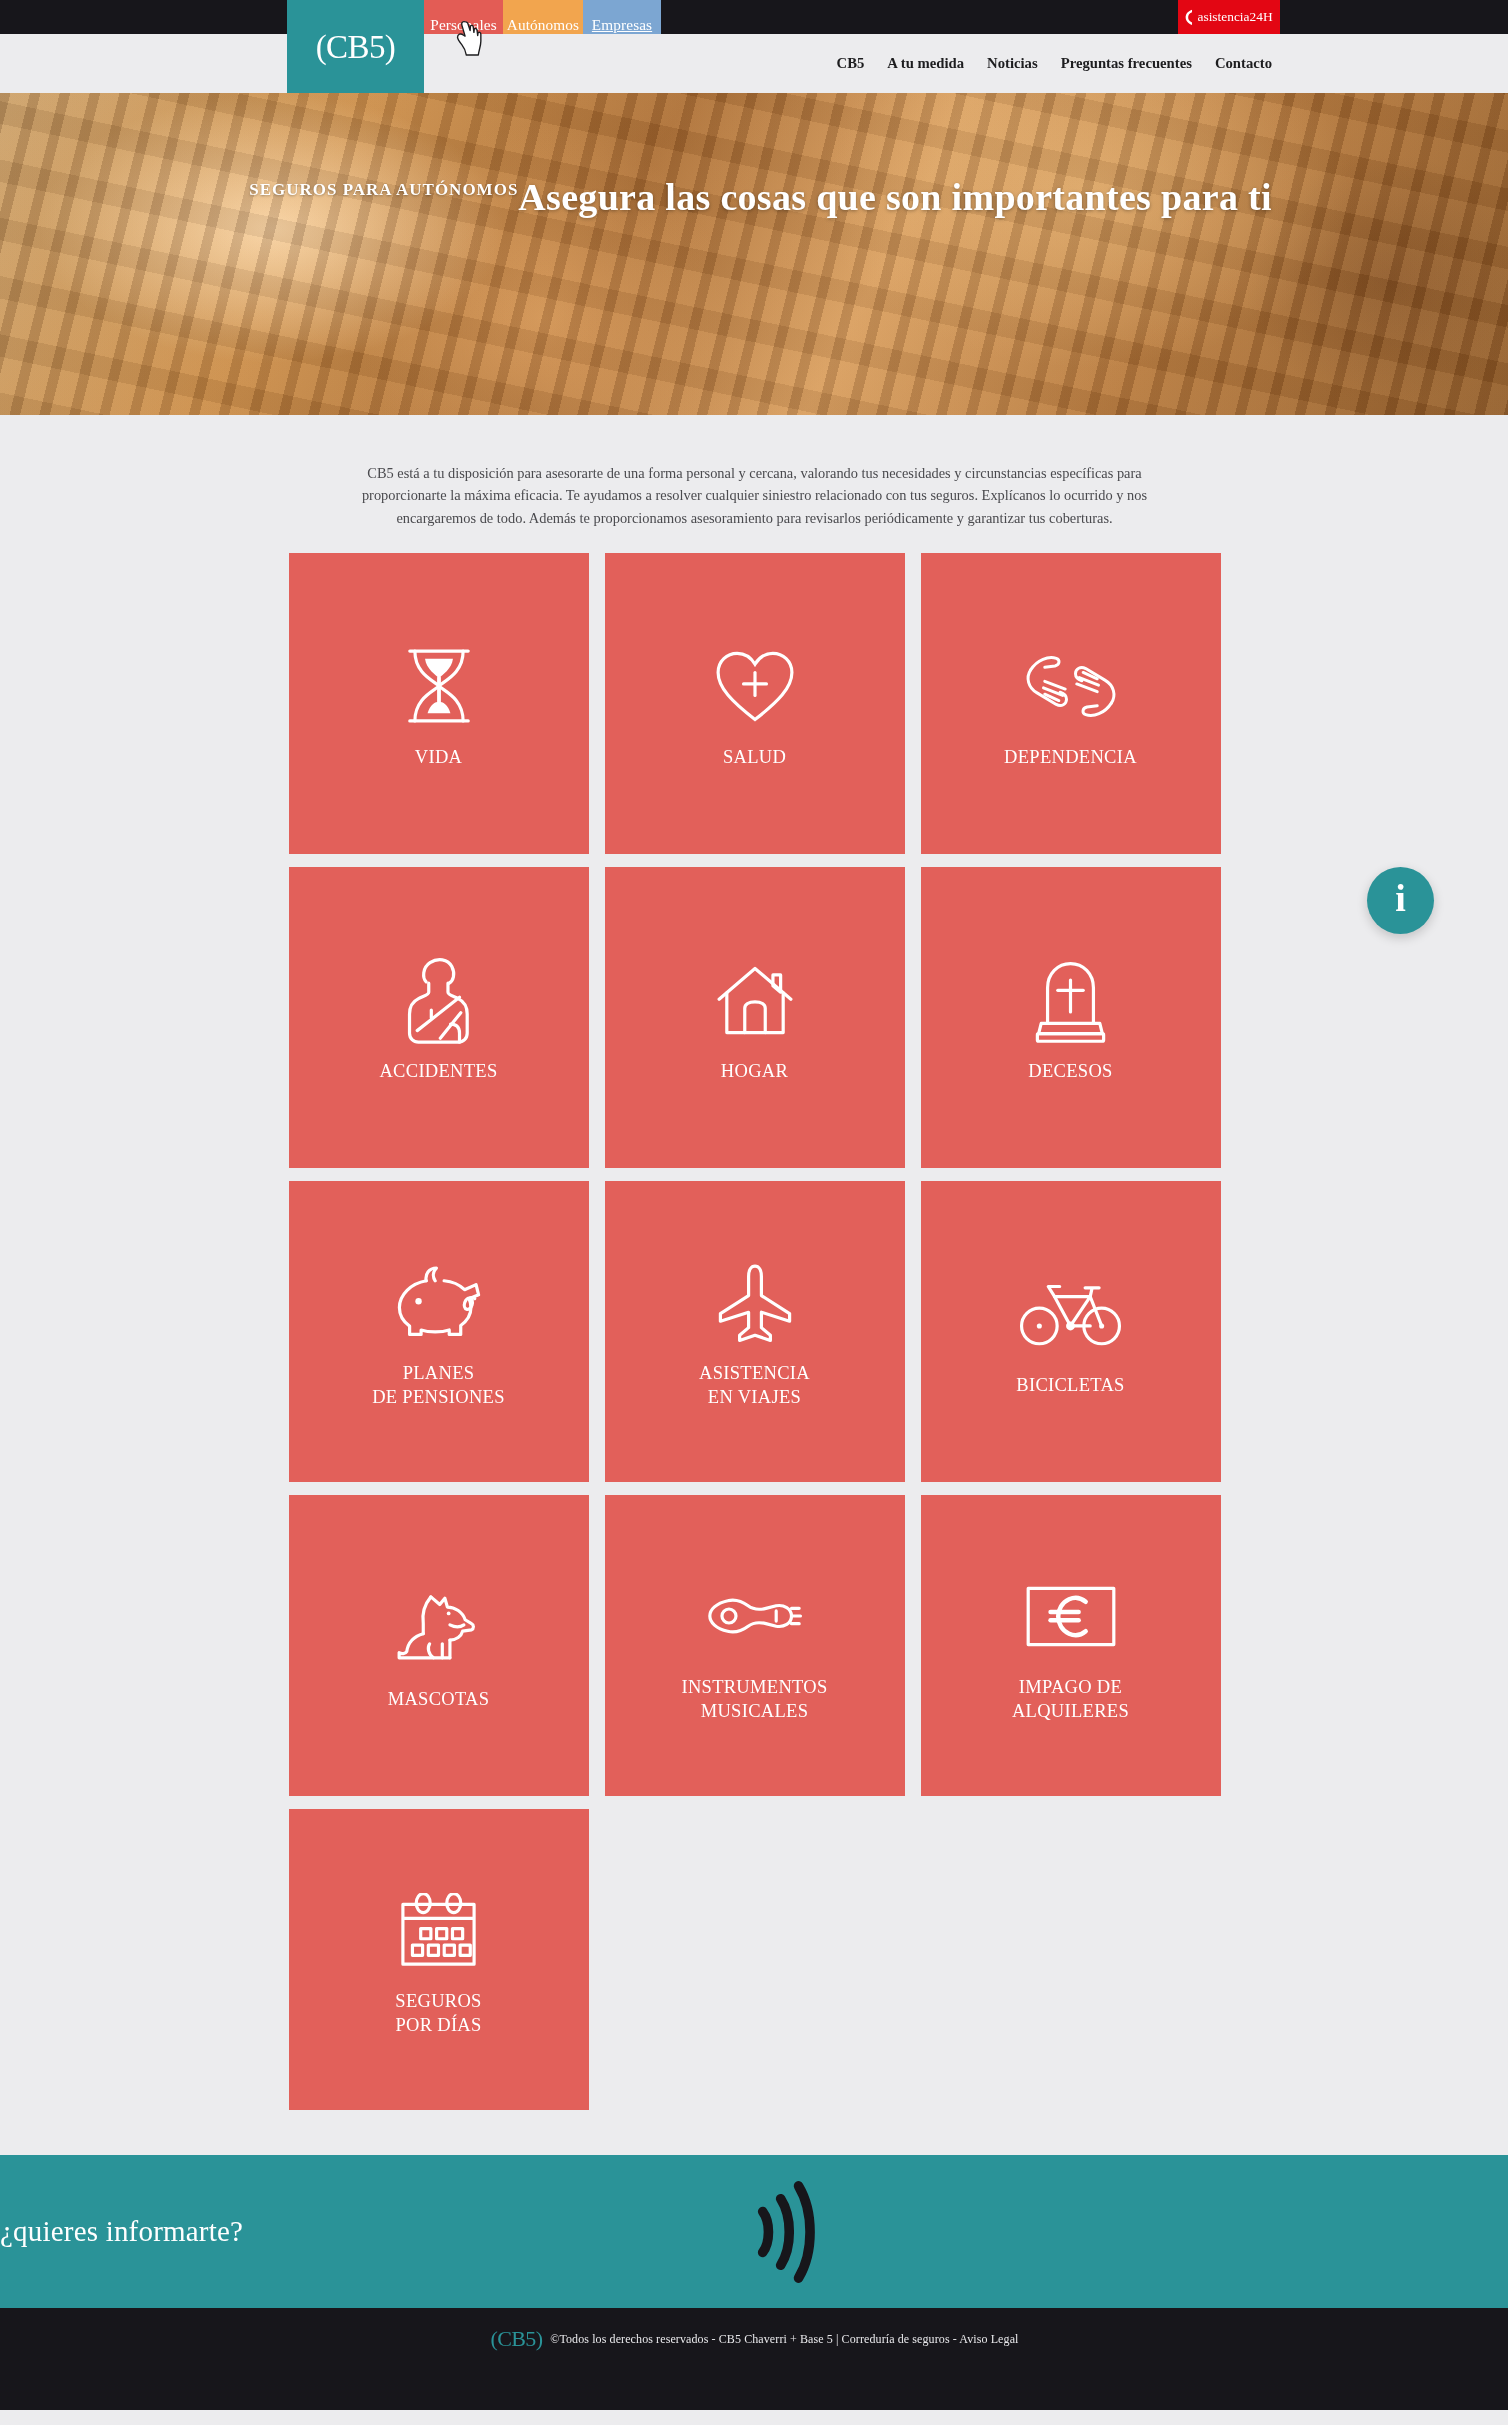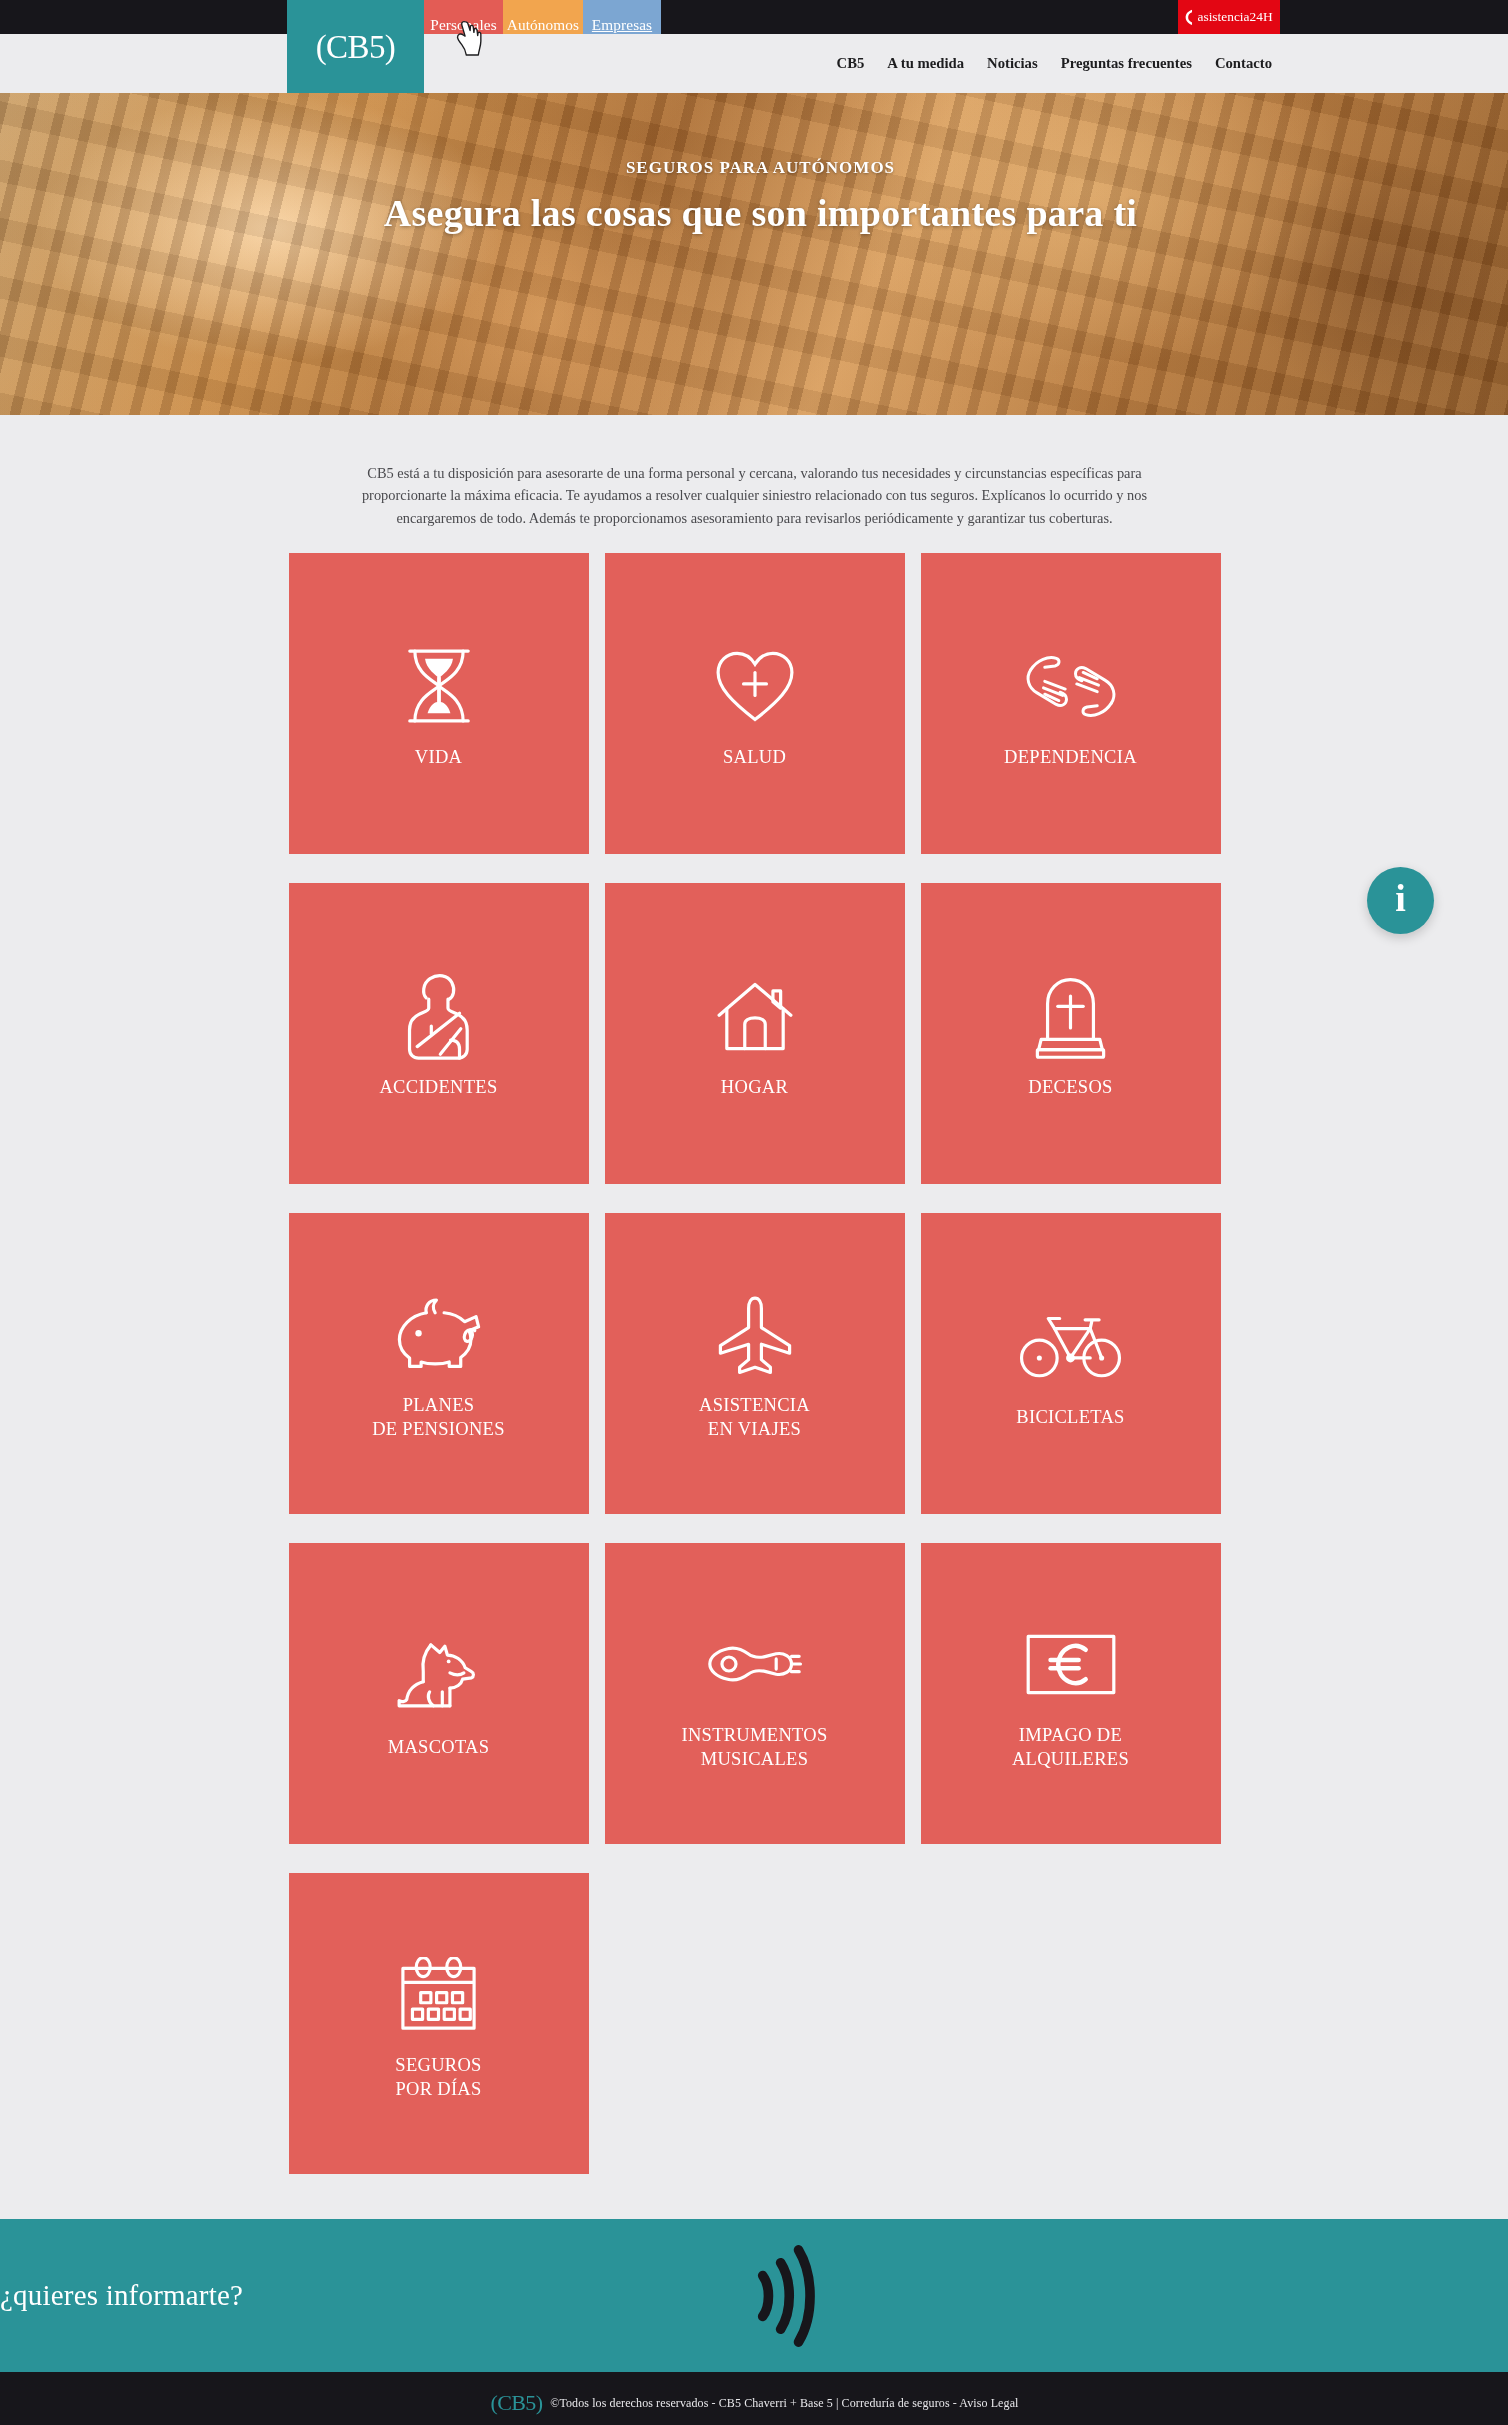--- a/index.html
+++ b/index.html
@@ -117,21 +117,21 @@
   .hero-photo::after {
     content:"";
     position:absolute; inset:0;
     background:
       repeating-linear-gradient(104deg, rgba(60,30,8,.16) 0 10.2px, rgba(255,220,170,.07) 10.2px 29px),
       repeating-linear-gradient(12deg, rgba(40,20,5,.08) 0 22px, rgba(255,230,190,.05) 22px 57px);
   }
   .hero-inner {
     position: relative; z-index: 3;
     height: 100%;
-    display: flex; flex-direction: column;
+    display: flex; 
     align-items: center; justify-content: center;
     padding-bottom: 115px;
     margin-left: 12px;
   }
   .hero-kicker {
     color: #ffffff;
     font-size: 17px;
     font-weight: bold;
     letter-spacing: 1px;
     text-shadow: 0 0.6px 2.6px rgba(0,0,0,.35);
@@ -184,21 +184,21 @@
   .grid-wrap {
     background: #ececee;
     padding: 6.4px 0 45px 0;
   }
   .grid {
     width: 932px;
     margin: 0 auto;
     display: grid;
     grid-template-columns: repeat(3, 300px);
     justify-content: space-between;
-    row-gap: 29px;
+    row-gap: 13px;
   }
   .card {
     height: 301px;
     background: #e2605a;
     display: flex;
     flex-direction: column;
     align-items: center;
     justify-content: center;
     cursor: pointer;
     position: relative;

